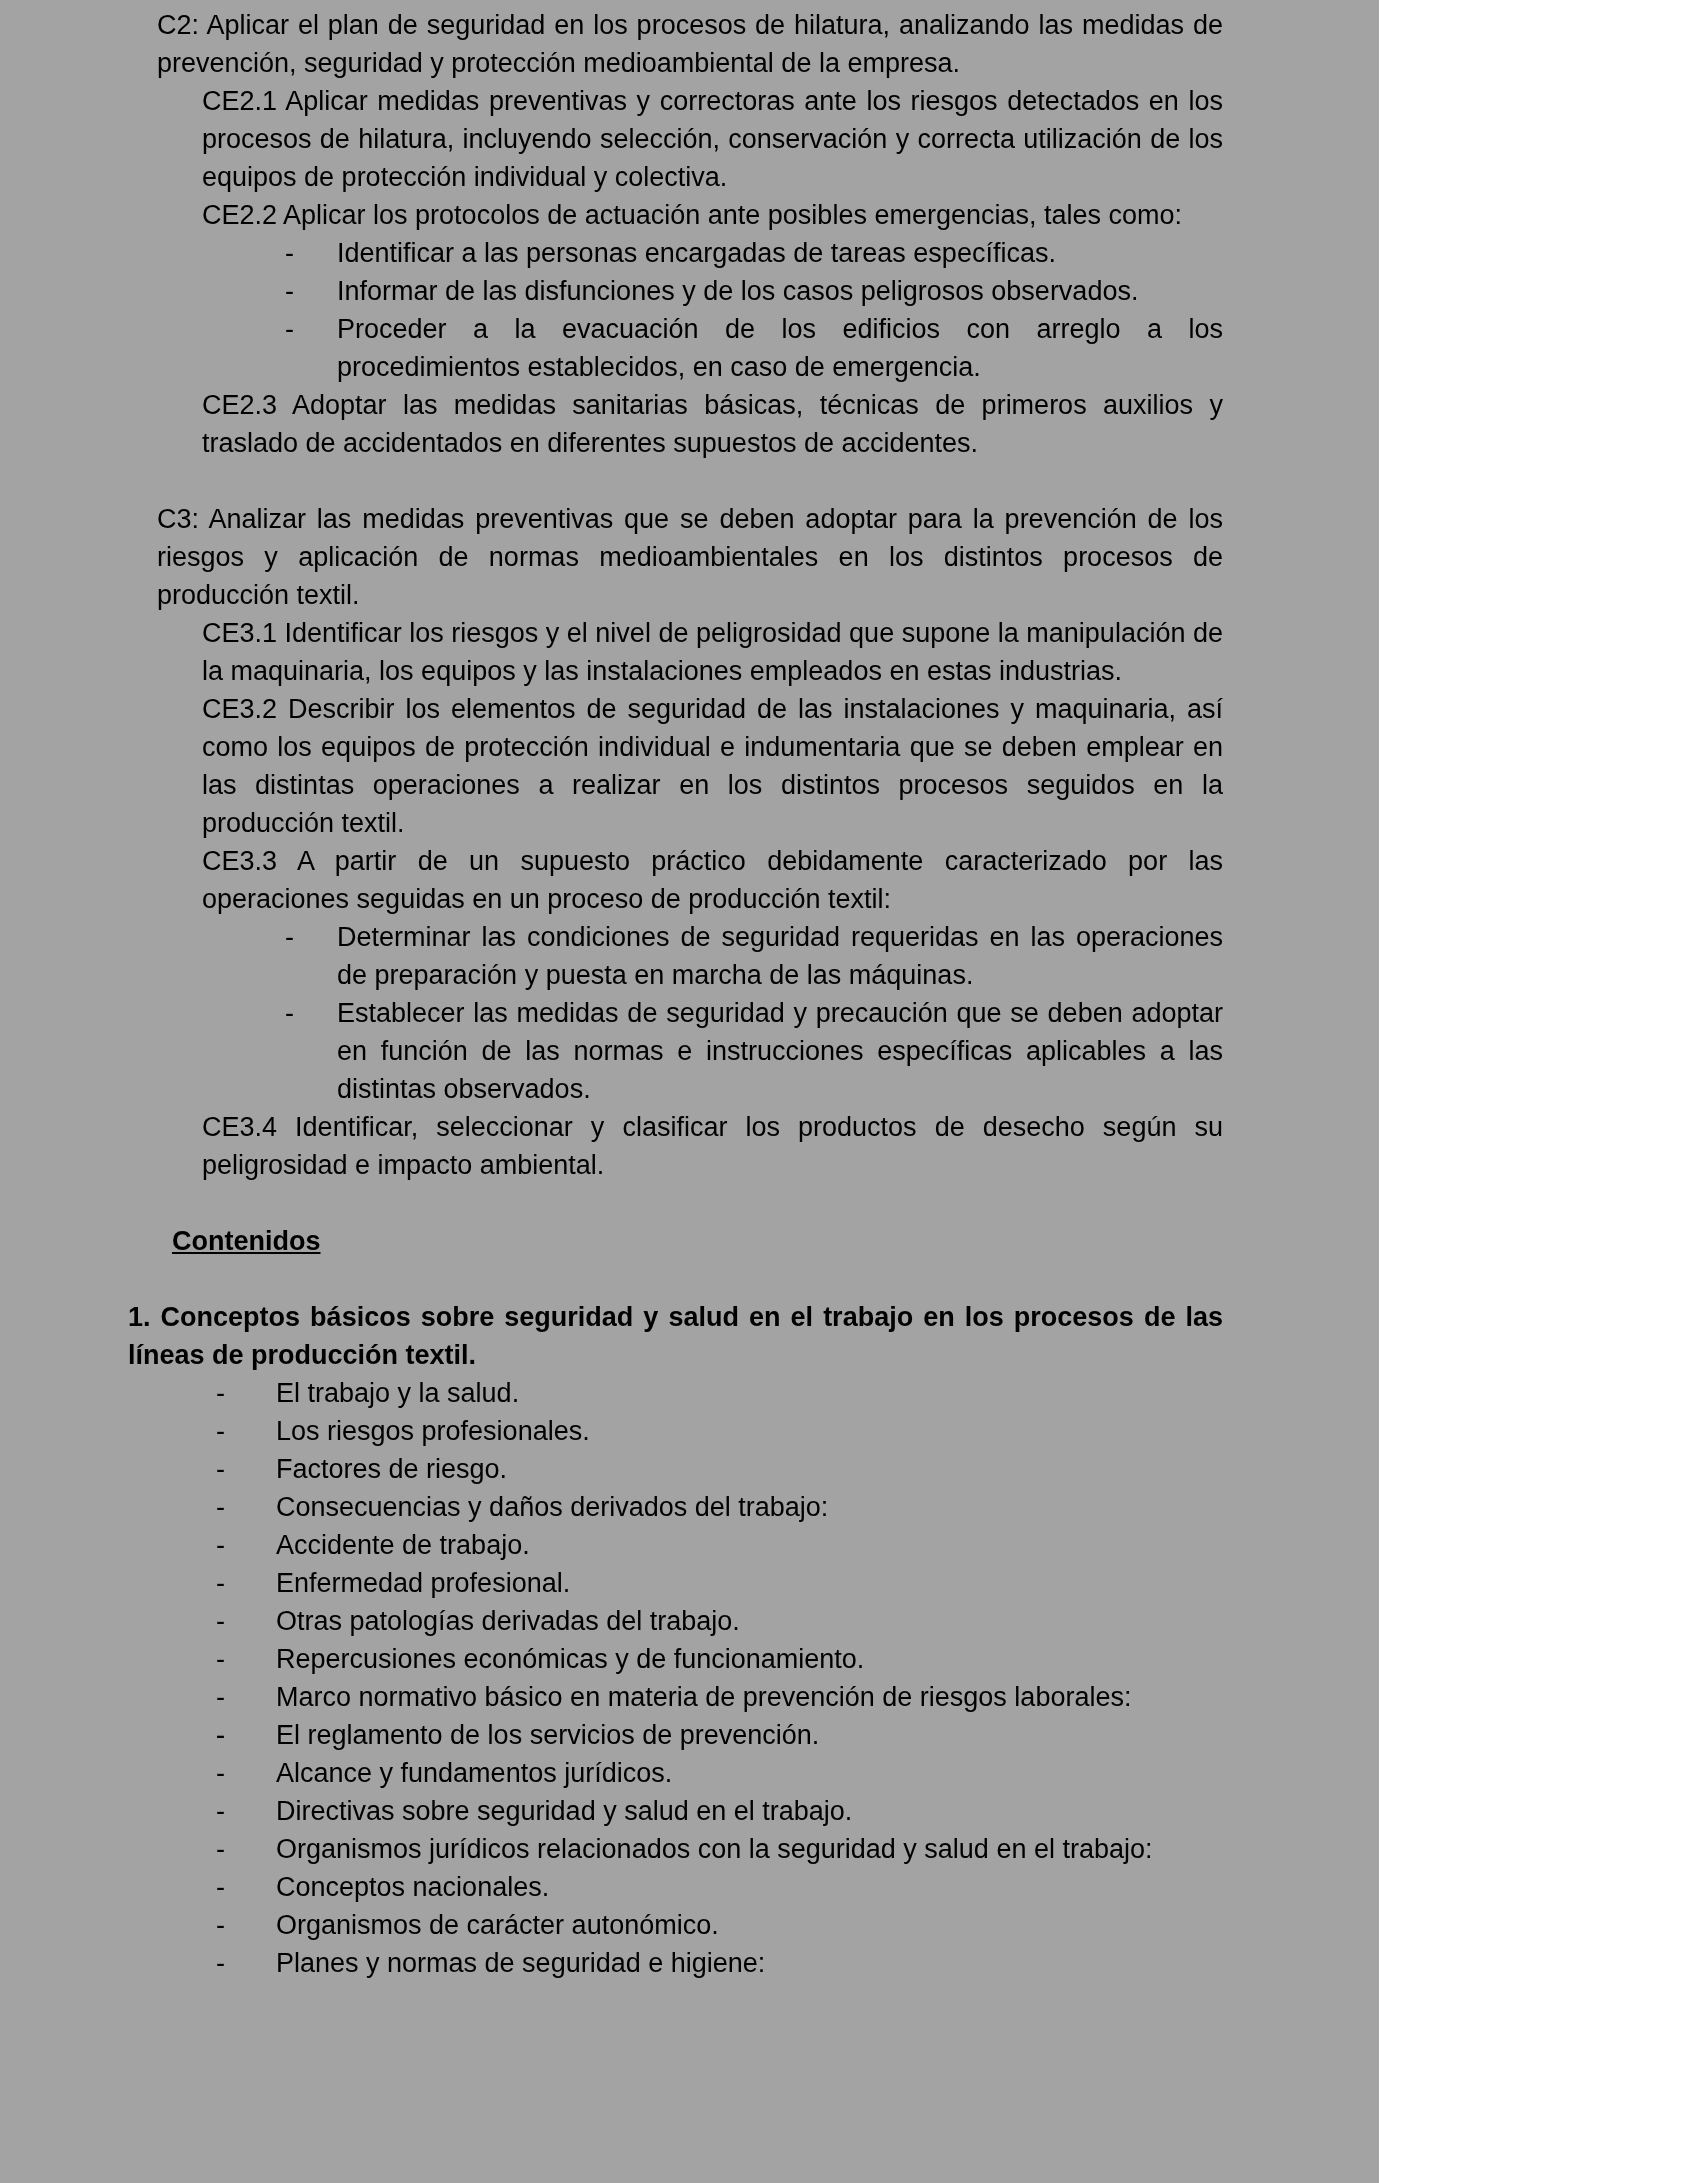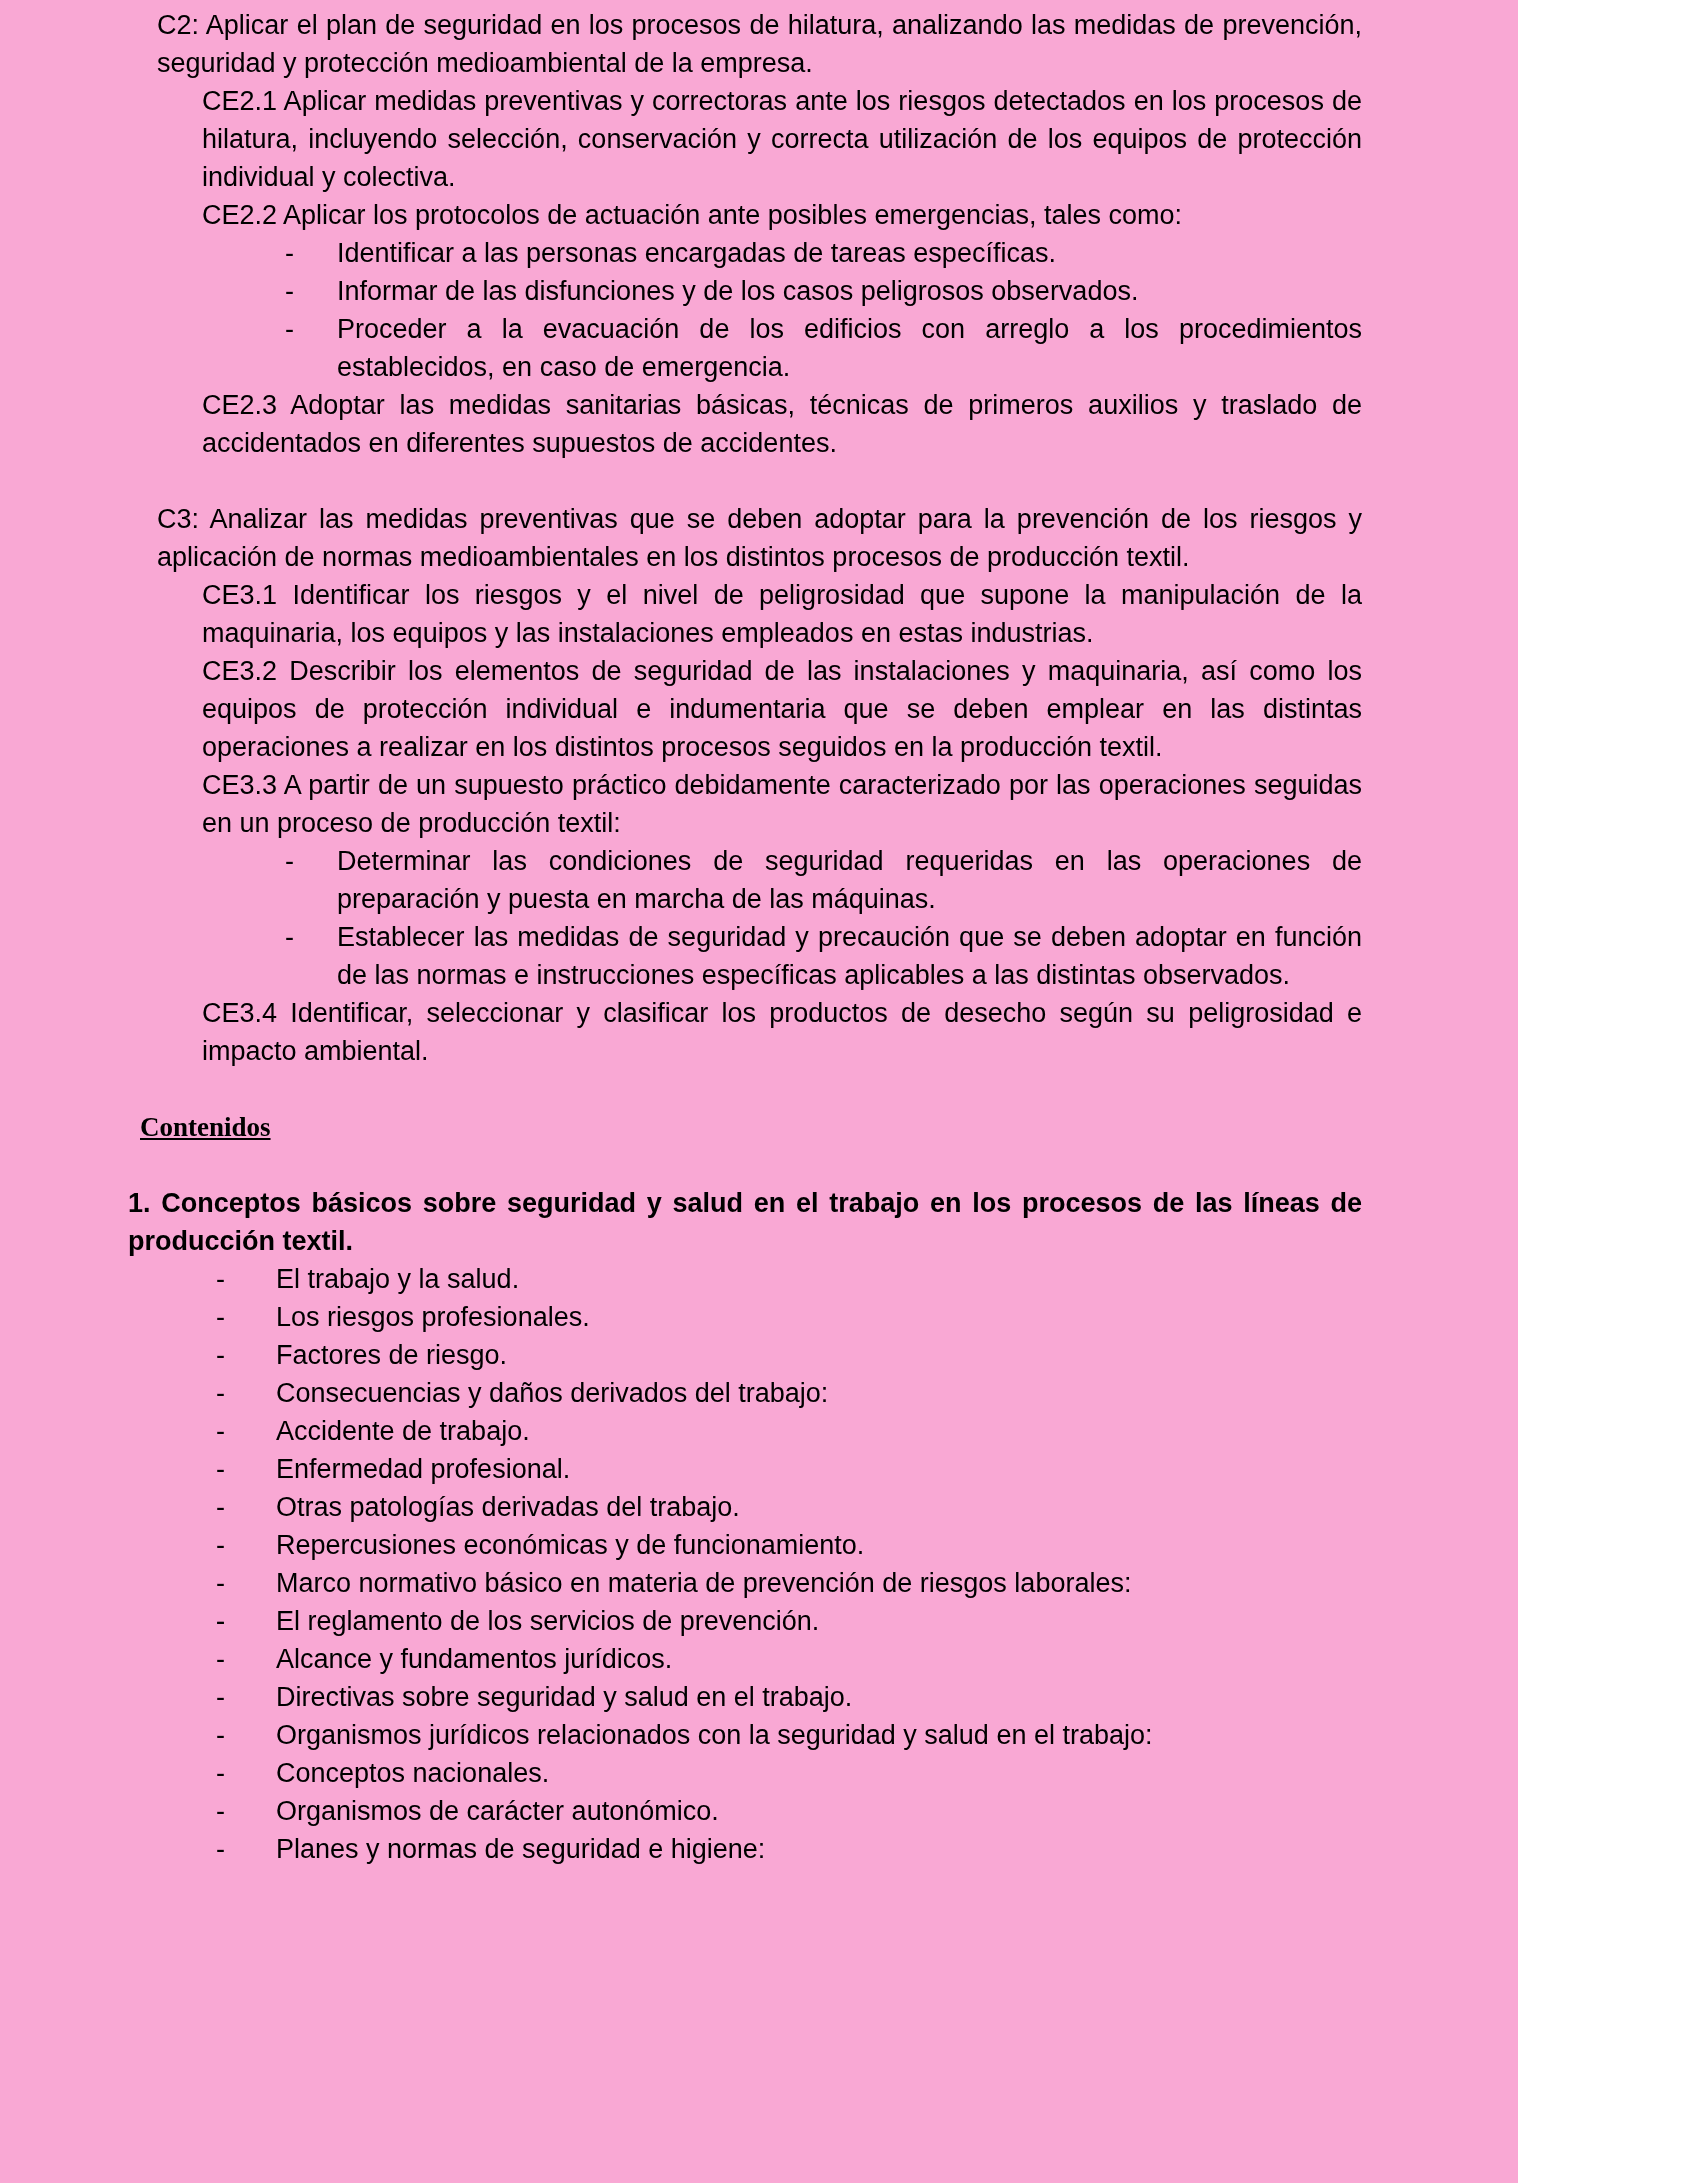--- a/index.html
+++ b/index.html
@@ -2,43 +2,42 @@
 <html style="font-size:12.8px"><head>
 <meta charset="utf-8">
 <style>
   html, body {
     margin: 0;
     padding: 0;
     background: #ffffff;
   }
   .page {
     position: relative;
-    width: 1518px;
+    width: 1379px;
     height: 2183px;
     box-sizing: border-box;
-    background: #f9a8d4;
+    background: #a3a3a3;
     color: #000000;
     font-family: "Liberation Sans", "DejaVu Sans", sans-serif;
     font-size: 27px;
     line-height: 38px;
     padding: 6.4px 156px 0 112px;
     overflow: hidden;
   }
   .block { margin: 0; }
   .lvl-c   { margin-left: 45px;  text-align: justify; }
   .lvl-ce  { margin-left: 90px; text-align: justify; }
   .dash { position: relative; }
   .dash-sub     { margin-left: 225px; text-align: justify; }
   .dash-sub > .marker     { position: absolute; left: -52px; top: 0; }
   .dash-content { margin-left: 164px; text-align: left; }
   .dash-content > .marker { position: absolute; left: -60px; top: 0; }
   .heading-underline {
-    margin-left: 28px;
+    margin-left: 60px;
     font-weight: bold;
-    font-family: Liberation Serif, serif;
   }
   .heading-underline > .txt { text-decoration: underline; }
   .heading-number {
     margin-left: 16px;
     font-weight: bold;
     text-align: justify;
   }
   .spacer { height: 38px; }
 </style>
 </head>

